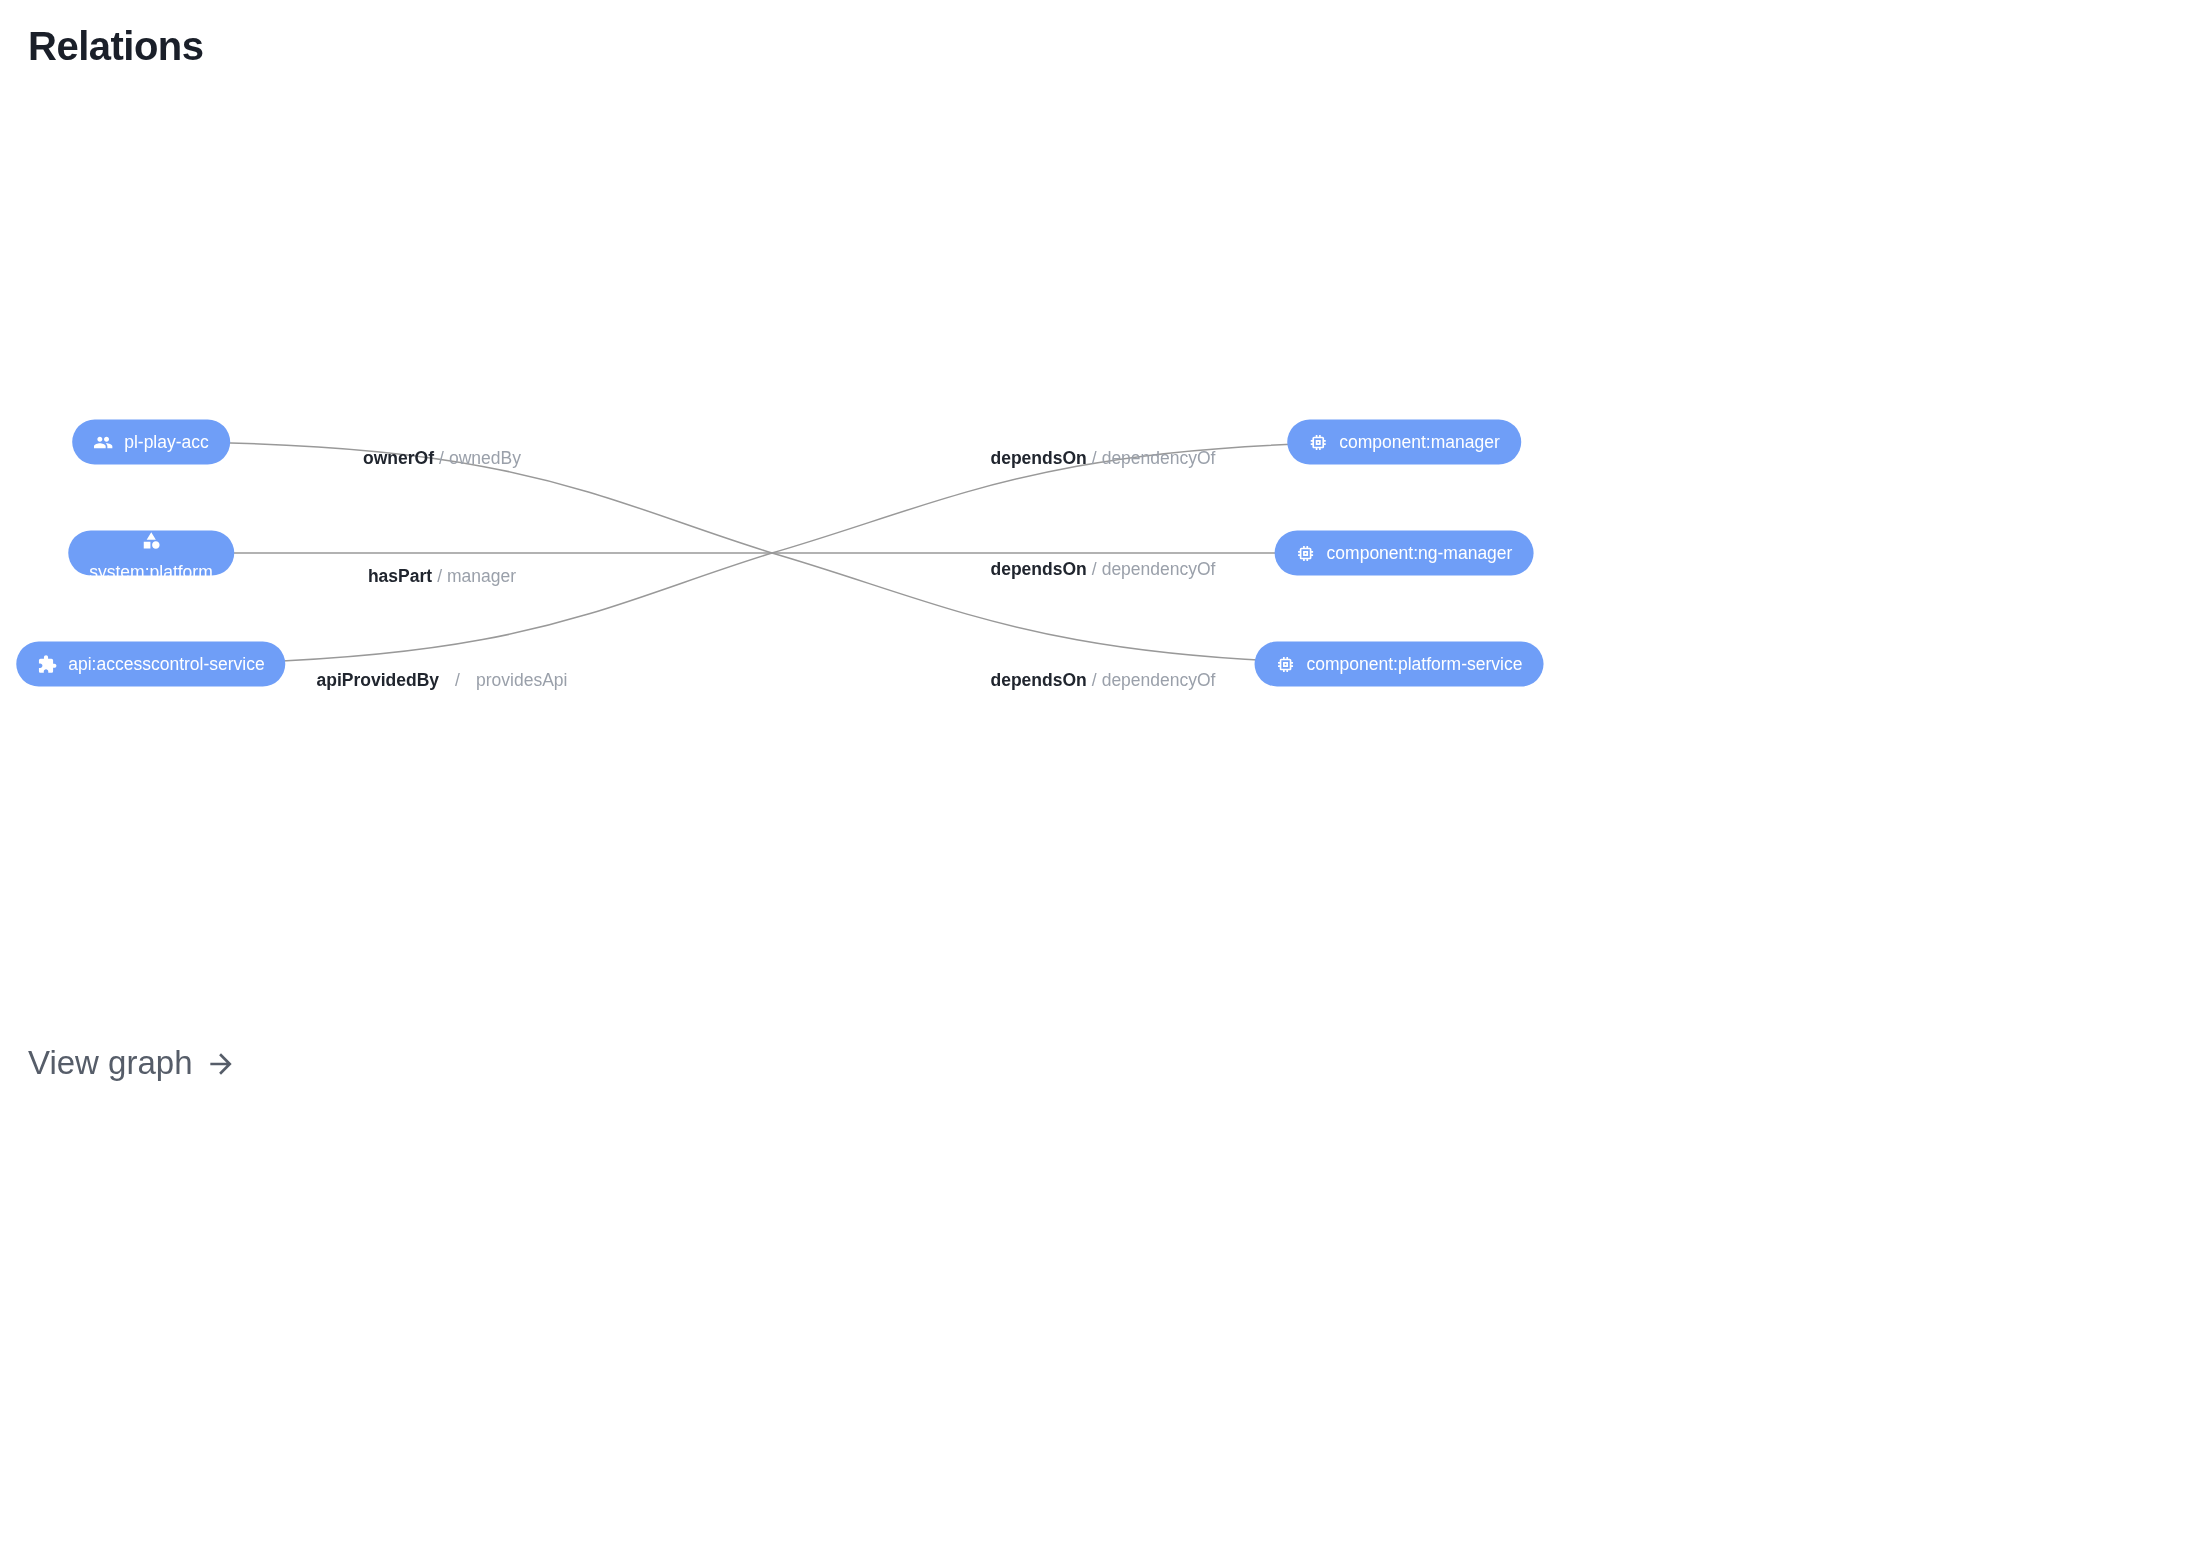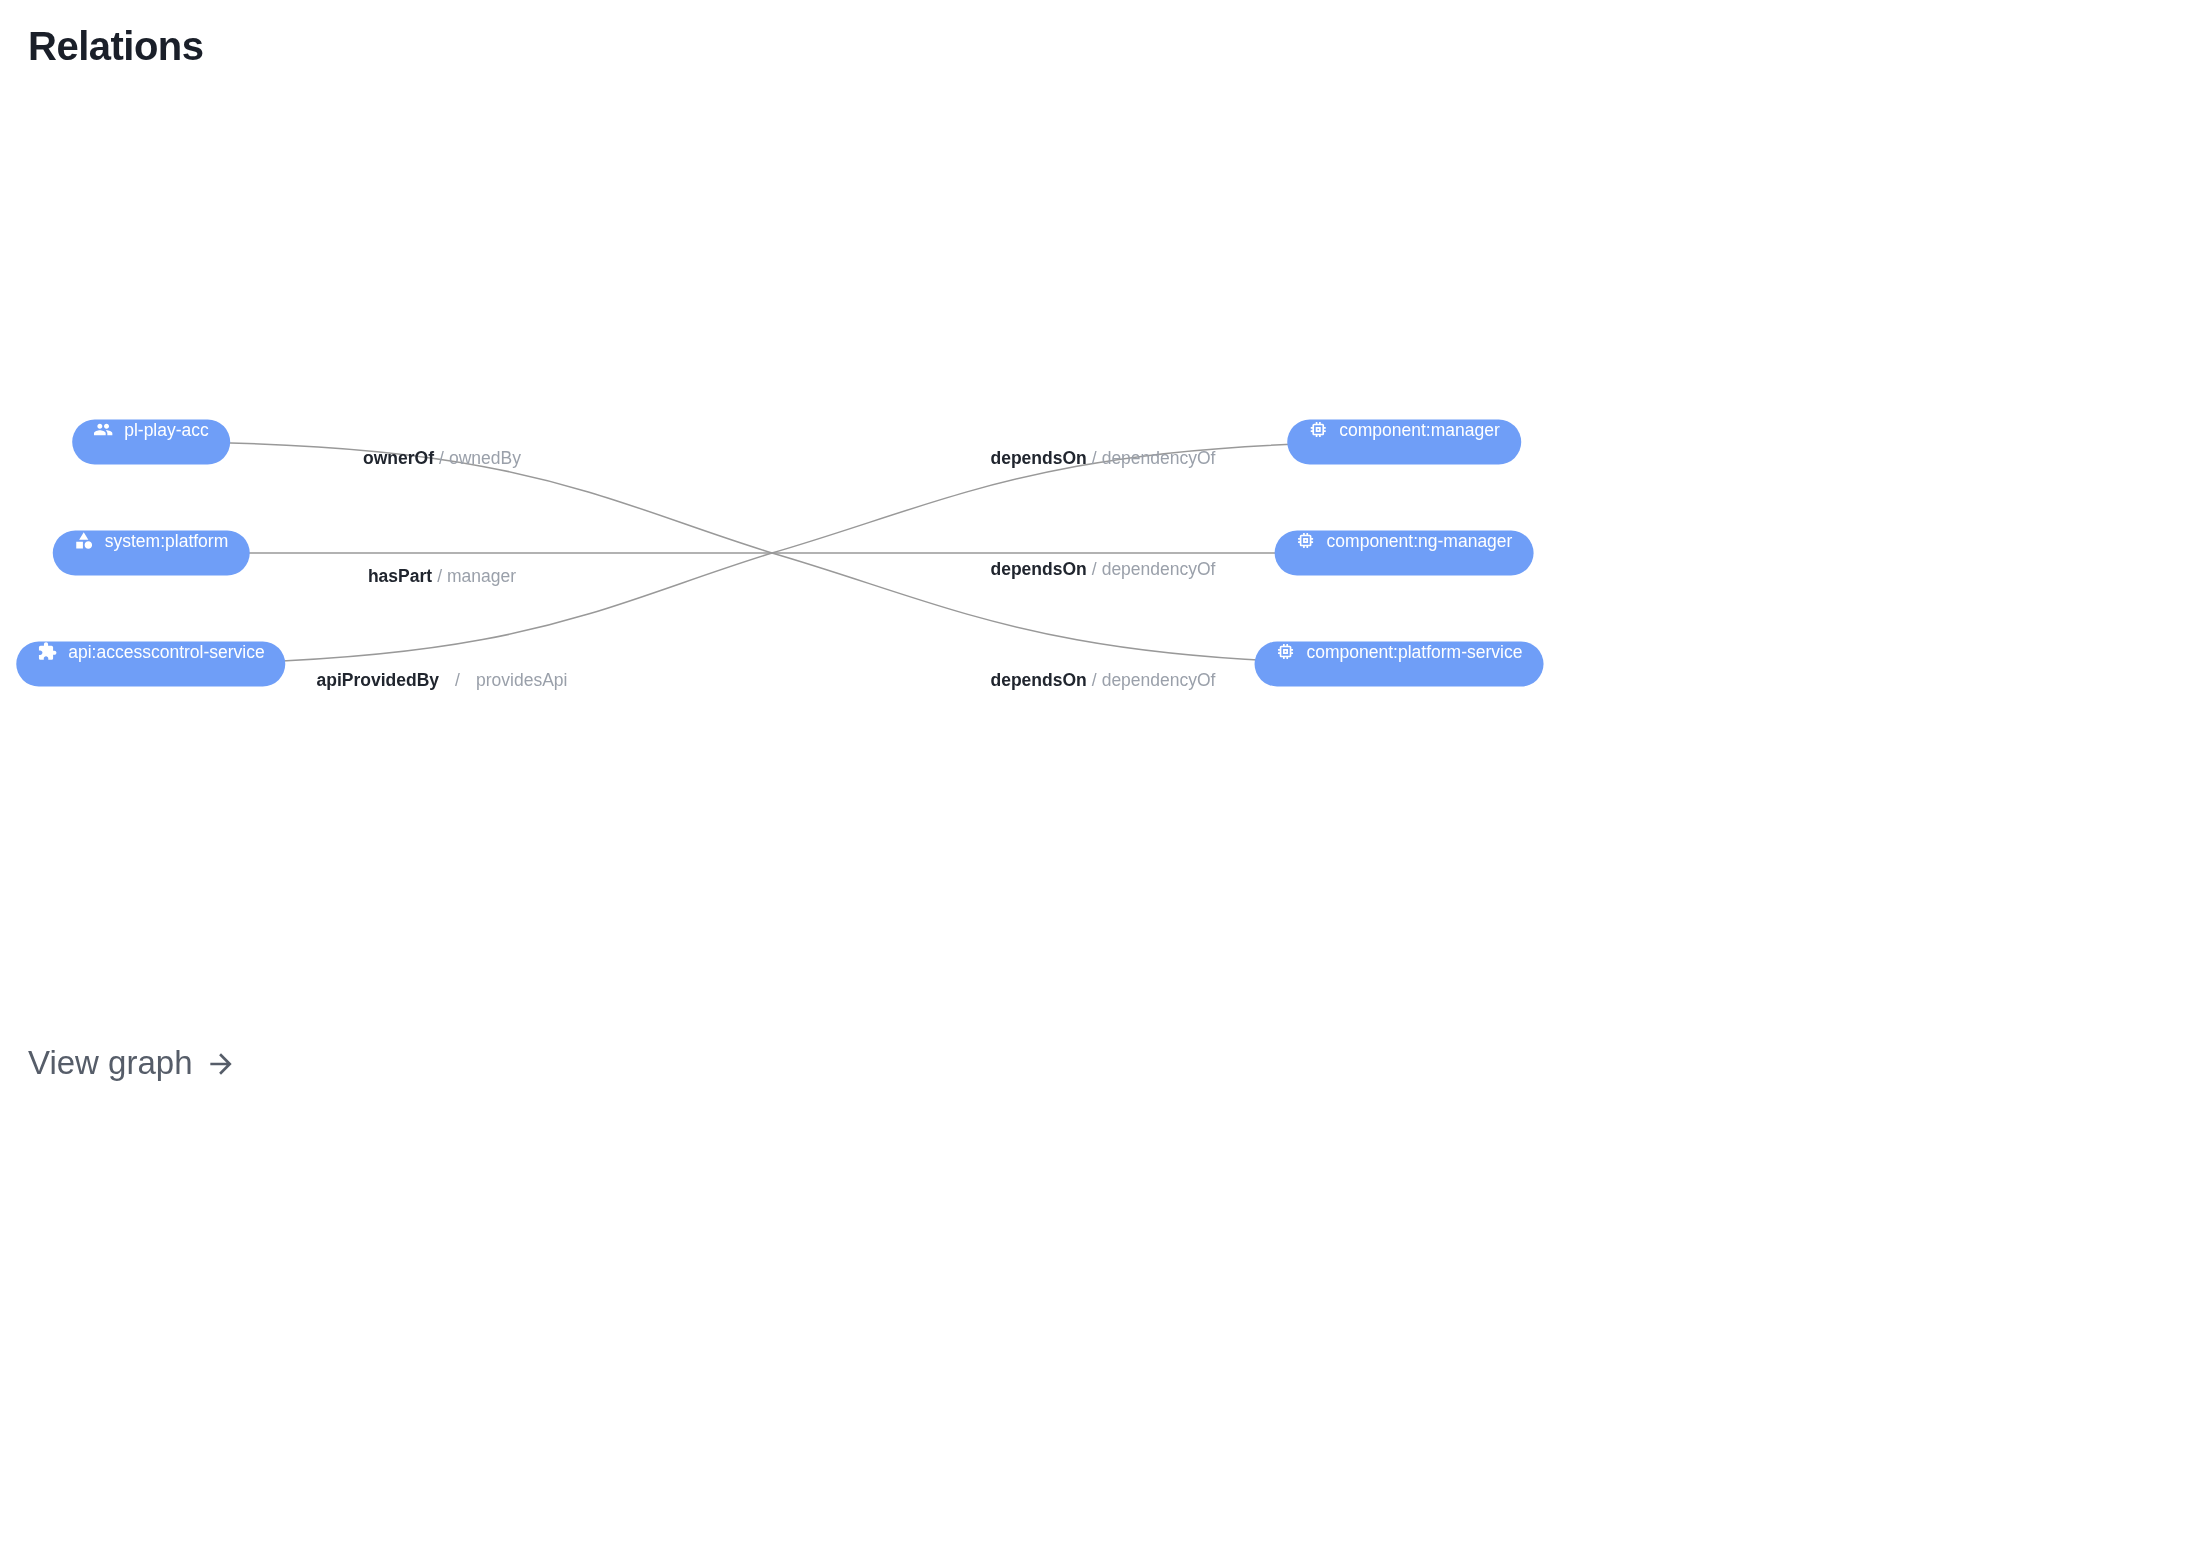--- a/index.html
+++ b/index.html
@@ -19,21 +19,21 @@
   }
   .stage{position:absolute;inset:0;padding-left:16px;}
   .page-title{
     position:absolute;left:28px;top:24px;
     font-size:40px;font-weight:700;color:var(--title);
     letter-spacing:-0.5px;
   }
   svg.edges{position:absolute;left:0;top:0;z-index:1;}
   .node{
     position:absolute;z-index:2;
-    display:inline-flex;align-items:flex-start;gap:11px;
+    display:inline-flex;align-items:center;gap:11px;
     height:45px;padding:0 21px;border-radius:23px;
     background:var(--node-blue);color:#ffffff;
     font-size:17.5px;font-weight:500;white-space:nowrap;
     transform:translate(-50%,-50%);
     cursor:pointer;
   }
   .node.center{
     background:var(--node-orange);font-weight:700;
   }
   .node .icon{display:inline-flex;align-items:center;}
@@ -74,21 +74,21 @@
 
   <div class="node" style="left:151px;top:442px;">
     <span class="icon">
       <svg viewBox="0 0 24 24">
           <path d="M16 11c1.66 0 2.99-1.34 2.99-3S17.66 5 16 5c-1.66 0-3 1.34-3 3s1.34 3 3 3zm-8 0c1.66 0 2.99-1.34 2.99-3S9.66 5 8 5C6.34 5 5 6.34 5 8s1.34 3 3 3zm0 2c-2.33 0-7 1.17-7 3.5V19h14v-2.5c0-2.33-4.67-3.5-7-3.5zm8 0c-.29 0-.62.02-.97.05 1.16.84 1.97 1.97 1.97 3.45V19h6v-2.5c0-2.33-4.67-3.5-7-3.5z"></path>
         </svg>
     </span>
     <span>pl-play-acc</span>
   </div>
 
-  <div class="node" style="left:151px;top:553px;">
+  <div class="node" style="left:151px;top:553px;flex-direction:column;">
     <span class="icon">
       <svg viewBox="0 0 24 24">
           <path d="M12 2l-5.5 9h11L12 2zm5.5 20c2.49 0 4.5-2.01 4.5-4.5S19.99 13 17.5 13 13 15.01 13 17.5 15.01 22 17.5 22zM3 21.5h8v-8H3v8z"></path>
         </svg>
     </span>
     <span>system:platform</span>
   </div>
 
   <div class="node" style="left:151px;top:664px;">
     <span class="icon">

